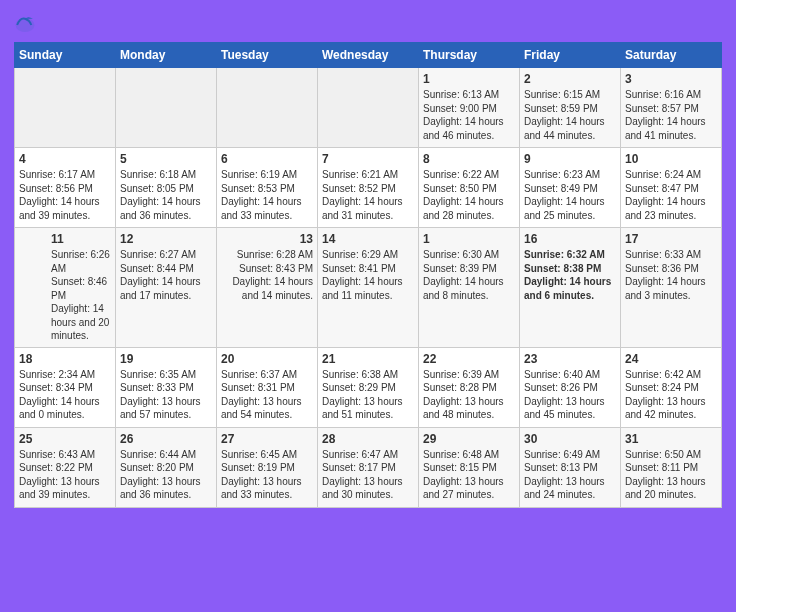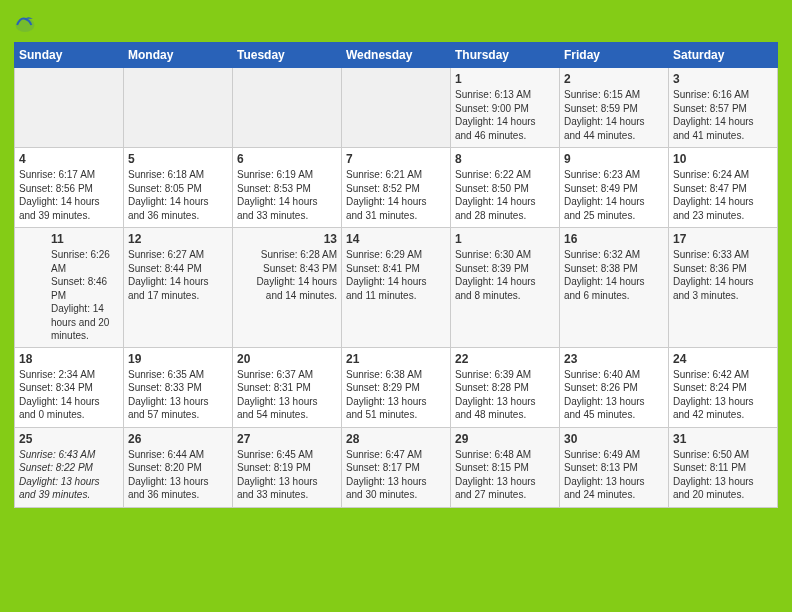--- a/index.html
+++ b/index.html
@@ -4,23 +4,23 @@
   <style>
     * { box-sizing: border-box; margin: 0; padding: 0; }
     body {
       font-family: Arial, sans-serif;
       background: #fff;
       width: 792px;
       min-height: 612px;
       overflow: hidden;
     }
     .page {
-      width: 792px;
+      width: 736px;
       min-height: 612px;
-      background: #84cc16;
+      background: #8b5cf6;
       padding: 10px 14px 10px 14px;
     }
     .header-area {
       display: flex;
       align-items: flex-start;
       justify-content: space-between;
       margin-bottom: 6px;
     }
     .logo-area {
       display: flex;
@@ -232,21 +232,21 @@
 Daylight: 14 hours and 11 minutes.</div>
           </td>
           <td style="background: rgb(247, 247, 247);">
             <div class="day-number">1</div>
             <div class="day-info" style="white-space: pre-line;">Sunrise: 6:30 AM
 Sunset: 8:39 PM
 Daylight: 14 hours and 8 minutes.</div>
           </td>
           <td style="background: rgb(247, 247, 247);">
             <div class="day-number">16</div>
-            <div class="day-info" style="white-space: pre-line;">Sunrise: 6:32 AM
+            <div class="day-info" style="white-space: pre-line; font-weight: bold;">Sunrise: 6:32 AM
 Sunset: 8:38 PM
 Daylight: 14 hours and 6 minutes.</div>
           </td>
           <td style="background: rgb(247, 247, 247);">
             <div class="day-number">17</div>
             <div class="day-info" style="white-space: pre-line;">Sunrise: 6:33 AM
 Sunset: 8:36 PM
 Daylight: 14 hours and 3 minutes.</div>
           </td>
         </tr>
@@ -290,21 +290,21 @@
           <td style="background: rgb(255, 255, 255);">
             <div class="day-number">24</div>
             <div class="day-info" style="white-space: pre-line;">Sunrise: 6:42 AM
 Sunset: 8:24 PM
 Daylight: 13 hours and 42 minutes.</div>
           </td>
         </tr>
         <tr>
           <td style="background: rgb(247, 247, 247);">
             <div class="day-number">25</div>
-            <div class="day-info" style="white-space: pre-line; font-style: italic;">Sunrise: 6:43 AM
+            <div class="day-info" style="white-space: pre-line;">Sunrise: 6:43 AM
 Sunset: 8:22 PM
 Daylight: 13 hours and 39 minutes.</div>
           </td>
           <td style="background: rgb(247, 247, 247);">
             <div class="day-number">26</div>
             <div class="day-info" style="white-space: pre-line;">Sunrise: 6:44 AM
 Sunset: 8:20 PM
 Daylight: 13 hours and 36 minutes.</div>
           </td>
           <td style="background: rgb(247, 247, 247);">

